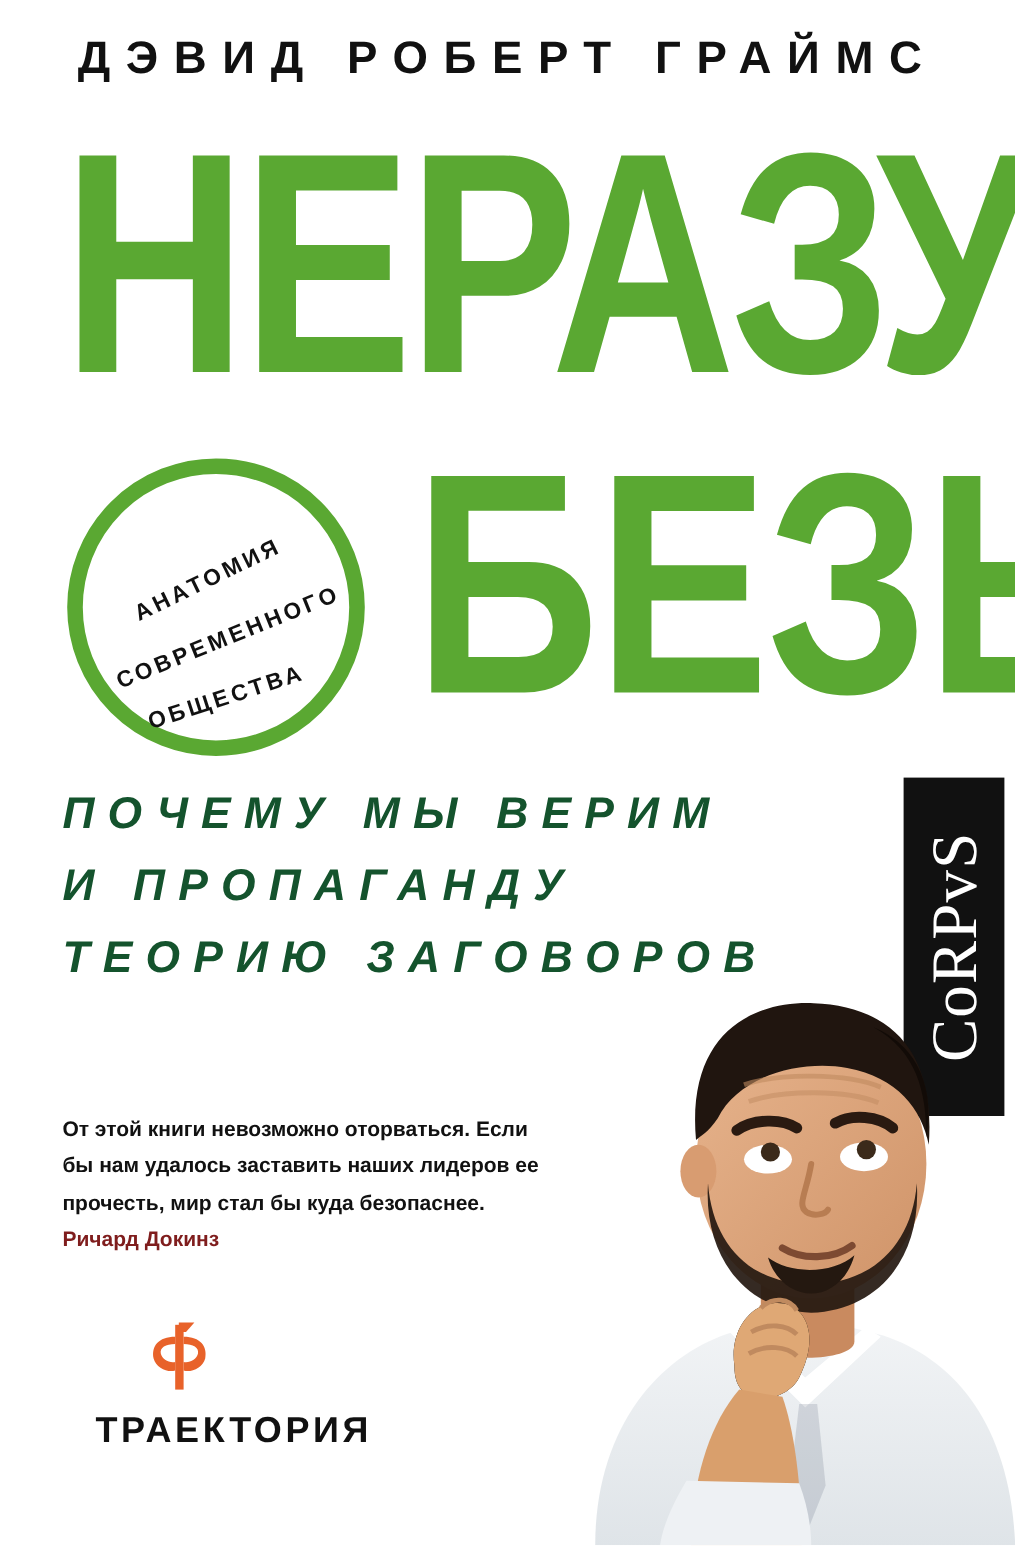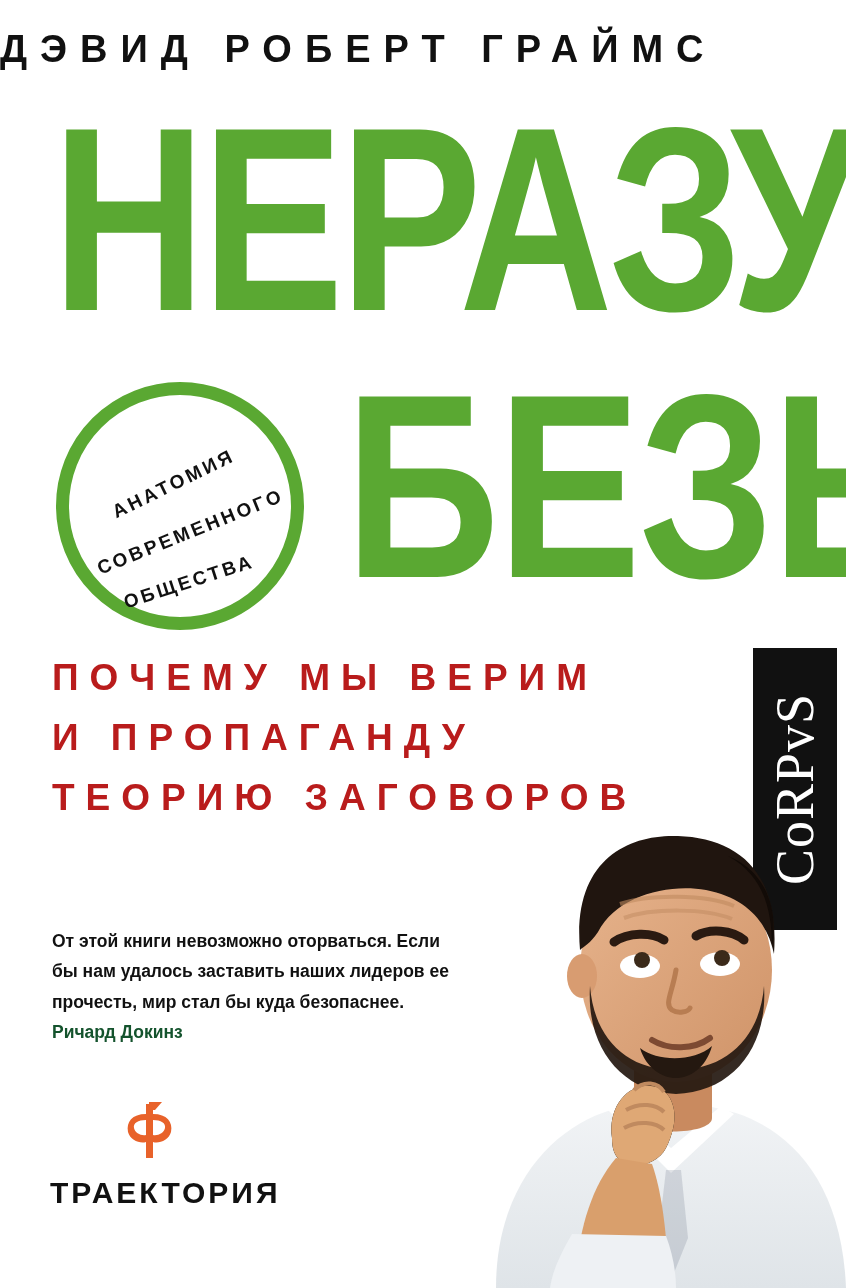--- a/index.html
+++ b/index.html
@@ -17,21 +17,21 @@
     background: #ffffff;
     overflow: hidden;
   }
 
   
   .author {
     position: absolute;
     top: 28px;
     left: 0;
     width: 846px;
-    text-align: left;
+    text-align: center;
     font-size: 38px;
     font-weight: bold;
     letter-spacing: 13px;
     color: #111111;
     font-family: "Liberation Sans", sans-serif;
     white-space: nowrap;
   }
 
   
   .title-line {
@@ -100,26 +100,27 @@
     top: 176px;
     transform: rotate(-18deg);
   }
 
   
   .subtitle {
     position: absolute;
     left: 52px;
     top: 648px;
     width: 700px;
-    color: #b91c1c;
+    color: #14532d;
     font-weight: bold;
     font-size: 37px;
     letter-spacing: 11px;
     line-height: 1.62;
     font-family: "Liberation Sans", sans-serif;
+    font-style: italic;
   }
   .subtitle div {
     white-space: nowrap;
   }
 
   
   .corpus {
     position: absolute;
     left: 753px;
     top: 648px;
@@ -149,21 +150,21 @@
     left: 52px;
     top: 926px;
     width: 400px;
     color: #111111;
     font-size: 17.5px;
     font-weight: bold;
     line-height: 1.73;
     font-family: "Liberation Sans", sans-serif;
   }
   .blurb .attrib {
-    color: #14532d;
+    color: #7f1d1d;
   }
 
   
   .publisher {
     position: absolute;
     left: 50px;
     top: 1100px;
     width: 260px;
   }
   .publisher-mark {
@@ -171,21 +172,21 @@
     width: 56px;
     height: 62px;
     margin-left: 72px;
   }
   .publisher-name {
     margin-top: 14px;
     color: #111111;
     font-size: 30px;
     font-weight: bold;
     letter-spacing: 3px;
-    text-align: left;
+    text-align: right;
     font-family: "Liberation Sans", sans-serif;
   }
 
   
   .photo {
     position: absolute;
     right: 0;
     bottom: 0;
     width: 470px;
     height: 570px;

